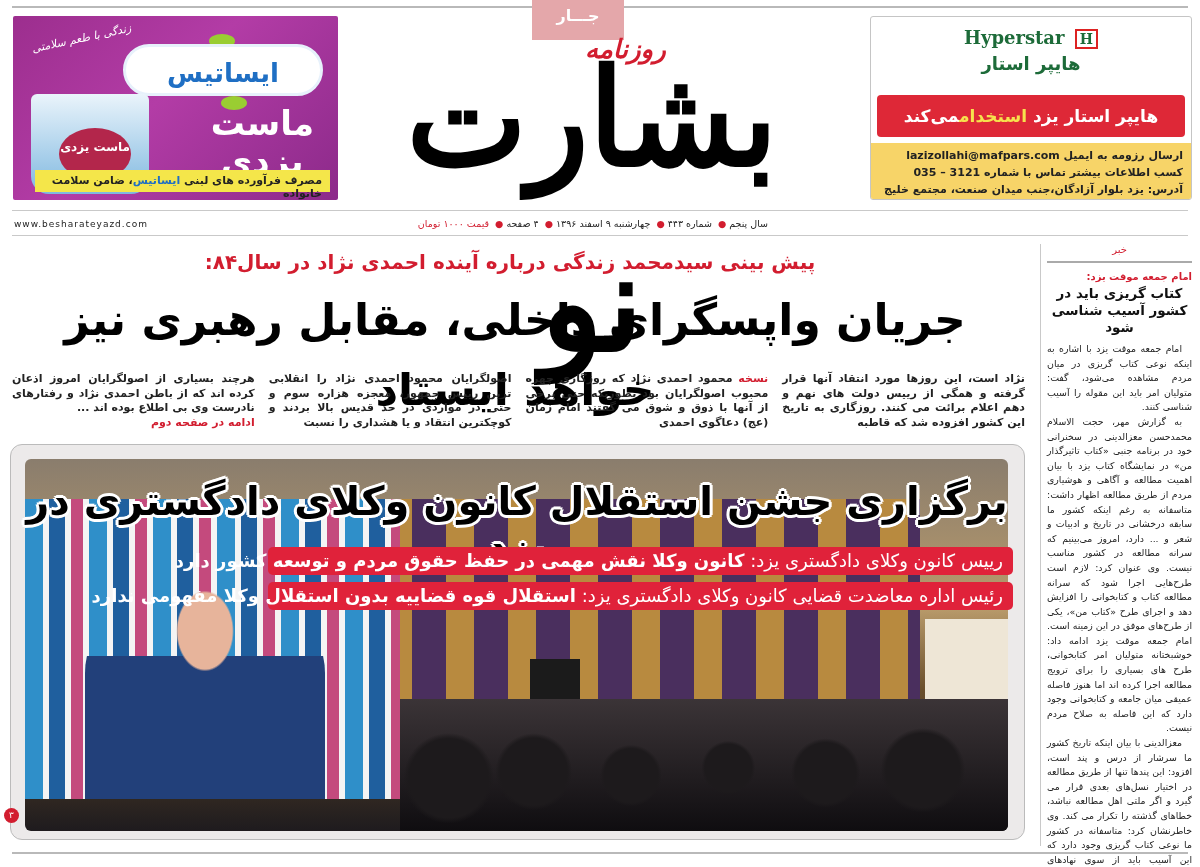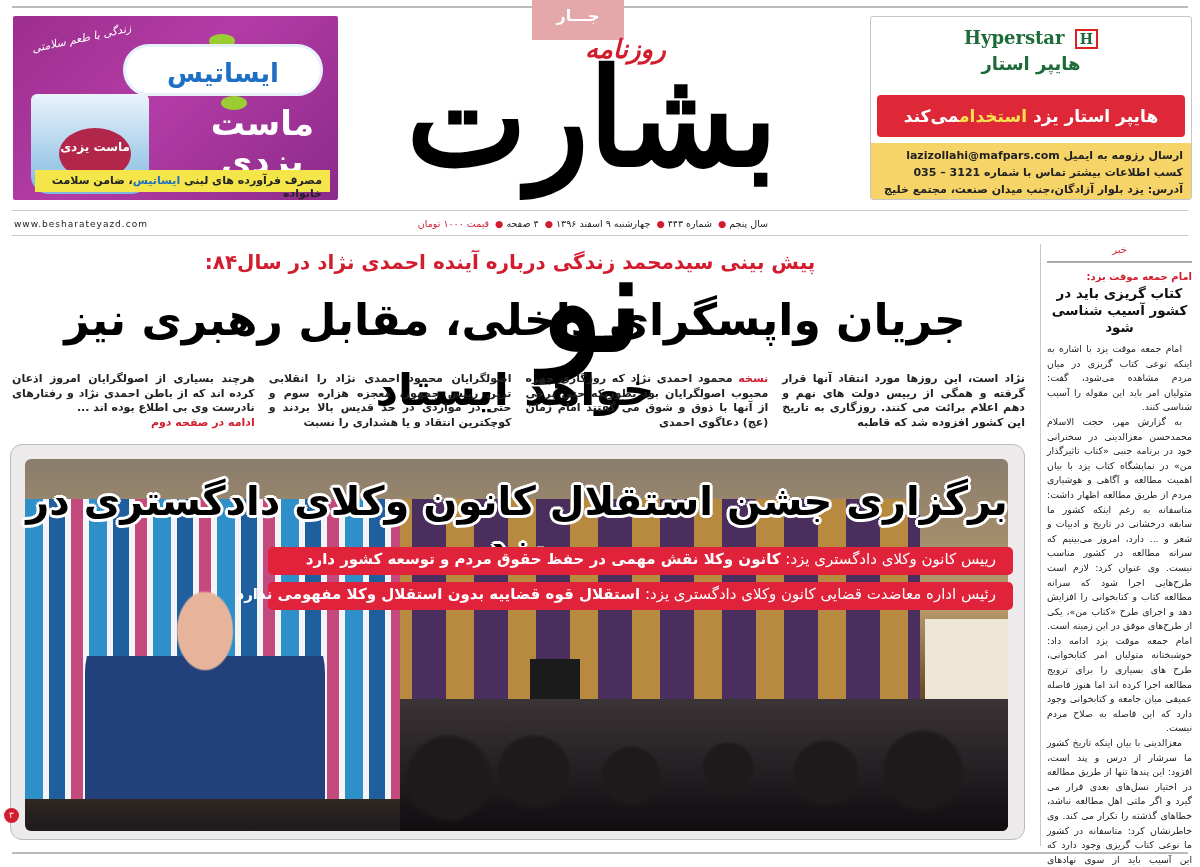--- a/index.html
+++ b/index.html
@@ -64,21 +64,21 @@
       radial-gradient(circle at 22% 55%, #1d1a1c 0 7%, transparent 8%),
       radial-gradient(circle at 38% 58%, #1d1a1c 0 7%, transparent 8%),
       radial-gradient(circle at 54% 52%, #1d1a1c 0 7%, transparent 8%),
       radial-gradient(circle at 70% 56%, #1d1a1c 0 7%, transparent 8%),
       radial-gradient(circle at 86% 54%, #1d1a1c 0 7%, transparent 8%),
       linear-gradient(180deg, #3b3437 0%, #0f0d10 100%); }
   .photo .banner-right { position: absolute; left: 900px; top: 160px; width: 83px; height: 160px; background: #eee6d6; }
   .photo .podium { position: absolute; left: 505px; top: 200px; width: 50px; height: 90px; background: #1b1b1b; }
   .photo-title { position: absolute; left: 14px; top: 478px; width: 1006px; text-align: center; direction: rtl; font-weight: bold; font-size: 40px; color: #000;
     text-shadow: 2px 2px 0 #fff, -2px -2px 0 #fff, 2px -2px 0 #fff, -2px 2px 0 #fff, 0 3px 0 #fff, 3px 0 0 #fff, 0 -3px 0 #fff, -3px 0 0 #fff; }
-  .red-bar { position: absolute; height: 28px; background: #e0223a; border-radius: 5px; color: #fff; font-size: 15px; direction: rtl; text-align: right; padding: 3px 17px; white-space: nowrap; }
+  .red-bar { position: absolute; height: 28px; background: #e0223a; border-radius: 5px; color: #fff; font-size: 18px; direction: rtl; text-align: right; padding: 3px 10px; white-space: nowrap; }
   .red-bar b { color: #fff; }
   .page-no { position: absolute; left: 4px; top: 808px; width: 15px; height: 15px; border-radius: 50%; background: #d21d2f; color: #fff; font-size: 9px; text-align: center; line-height: 15px; }
 
   
   .sidebar { position: absolute; left: 1040px; top: 244px; width: 152px; height: 602px; border-left: 1px solid #c9c9c9; padding: 0 0 0 6px; direction: rtl; }
   .sidebar .section { text-align: center; color: #d21d2f; font-size: 10px; margin-top: 0; }
   .sidebar .sep { height: 2px; background: #aaa; margin: 6px 0 8px; }
   .sidebar .kick { color: #d21d2f; font-size: 10px; font-weight: bold; text-align: right; }
   .sidebar .title { font-size: 13.5px; font-weight: bold; text-align: center; line-height: 17px; margin: 3px 0 6px; }
   .sidebar .body { font-size: 9.4px; line-height: 14.6px; text-align: justify; color: #222; }

